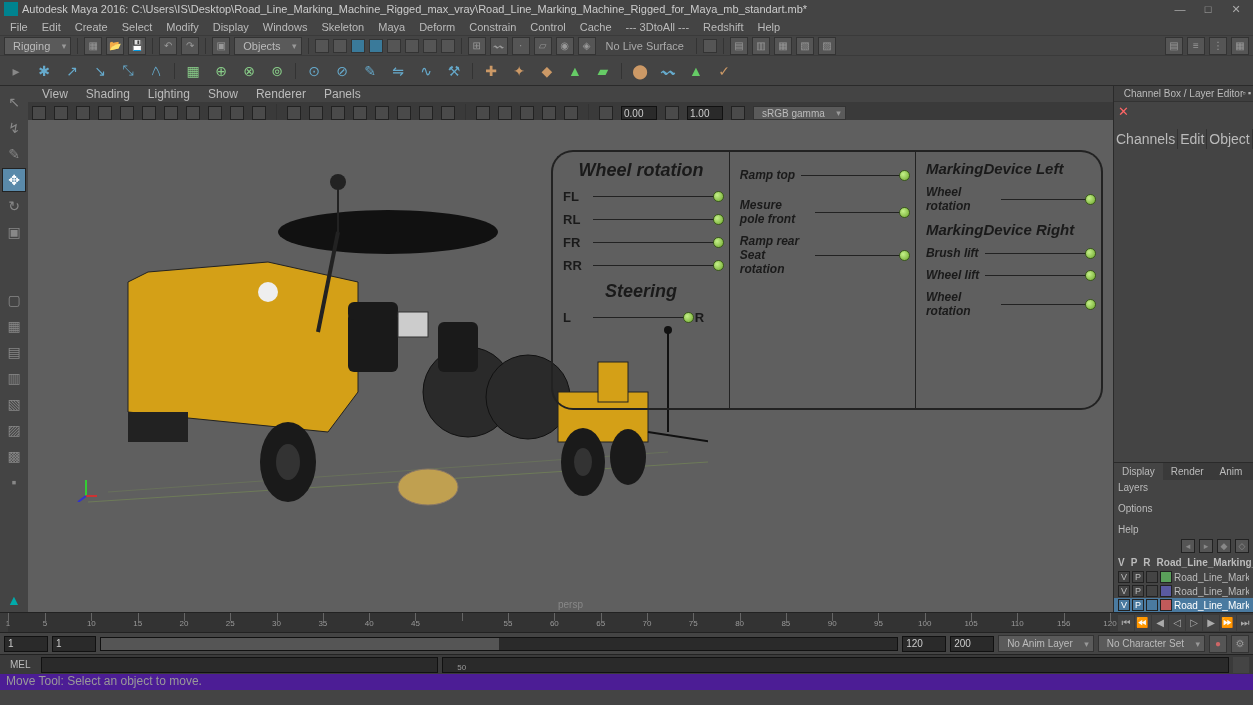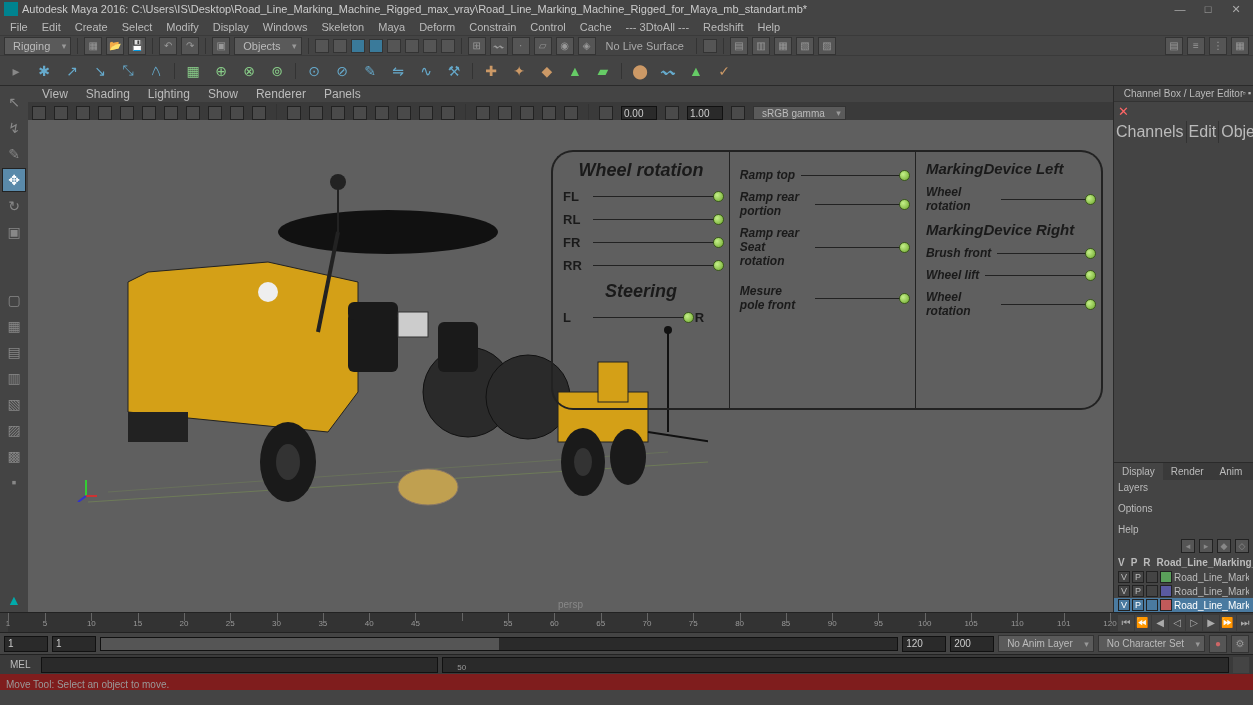--- a/index.html
+++ b/index.html
@@ -40,21 +40,21 @@
 .hud-row .lbl { color: #1a1a1a; font-size: 13px; font-weight: bold; min-width: 24px; }
 .hud-row .lbl.long { font-size: 12px; font-weight: bold; font-style: italic; min-width: 0; }
 .hud-slider { flex: 1; height: 1px; background: #222; position: relative; min-width: 90px; }
 .hud-slider .knob { position: absolute; right: -5px; top: -5px; width: 11px; height: 11px; border-radius: 50%; background: radial-gradient(circle at 35% 35%, #c4f088, #6fa82e); border: 1px solid #3a5a1a; }
 .axis-gizmo { position: absolute; left: 45px; bottom: 110px; width: 26px; height: 26px; }
 .persp-label { position: absolute; bottom: 2px; left: 50%; transform: translateX(-50%); color: #888; font-size: 10px; }
 .right-panel { width: 140px; background: #444444; display: flex; flex-direction: column; border-left: 1px solid #2a2a2a; }
 .rp-title { text-align: center; padding: 2px; font-size: 10px; border-bottom: 1px solid #333; background: #3f3f3f; position: relative; }
 .rp-title .ex { position: absolute; right: 2px; top: 2px; display: flex; gap: 2px; }
 .rp-x { color: #ff6666; font-size: 13px; padding: 2px 4px; }
-.rp-tabs { display: flex; font-size: 16px; }
+.rp-tabs { display: flex; font-size: 14px; margin-top: 8px; }
 .rp-tabs span { flex: 1; text-align: center; padding: 2px; border-right: 1px solid #333; cursor: pointer; }
 .rp-body { flex: 1; background: #444444; }
 .rp-lower { border-top: 1px solid #2a2a2a; }
 .rp-lower .tabrow { display: flex; font-size: 10px; background: #3a3a3a; }
 .rp-lower .tabrow span { padding: 3px 8px; cursor: pointer; }
 .rp-lower .tabrow span.active { background: #444444; }
 .rp-sub { display: flex; font-size: 10px; padding: 2px 4px; gap: 10px; flex-direction: column; }
 .rp-iconrow { display: flex; gap: 4px; padding: 2px 4px; justify-content: flex-end; }
 .rp-iconrow .ic { width: 14px; height: 14px; background: #555; border: 1px solid #222; cursor: pointer; font-size: 9px; display: flex; align-items: center; justify-content: center; color: #888; }
 .layer-head { display: flex; font-size: 10px; padding: 2px 4px; gap: 6px; font-weight: bold; }
@@ -72,21 +72,21 @@
 .range-row input { width: 44px; height: 16px; background: #2a2a2a; border: 1px solid #111; color: #ccc; font-size: 10px; padding: 0 3px; }
 .range-slider { flex: 1; height: 14px; background: #2a2a2a; position: relative; border: 1px solid #111; }
 .range-slider .bar { position: absolute; top: 0; bottom: 0; background: #555; }
 .range-row .ddsm { font-size: 10px; }
 .playbtns { display: flex; gap: 1px; }
 .playbtns .pb { width: 16px; height: 16px; background: #444; display: flex; align-items: center; justify-content: center; cursor: pointer; font-size: 10px; color: #aaa; }
 .cmdline { height: 20px; background: #3a3a3a; display: flex; align-items: center; padding: 0 4px; gap: 4px; border-top: 1px solid #222; }
 .cmdline .melbl { font-size: 10px; padding: 0 6px; }
 .cmdline input { flex: 1; height: 16px; background: #2a2a2a; border: 1px solid #111; color: #ccc; font-size: 10px; padding: 0 3px; }
 .cmdline .cic { width: 16px; height: 16px; background: #444; cursor: pointer; }
-.helpline { height: 16px; background: #7f1d1d; display: flex; align-items: flex-end; padding: 0 6px; font-size: 10px; color: #999; }
+.helpline { height: 16px; background: #4c1d95; display: flex; align-items: flex-start; padding: 0 6px; font-size: 12px; color: #999; }
 .numfield { background: #2a2a2a; border: 1px solid #111; color: #ccc; padding: 0 3px; height: 14px; font-size: 10px; }
 </style>
 </head>
 <body>
 
 <div class="titlebar">
   <span class="logo"></span>
   <span class="title">
     <span>Autodesk Maya 2016</span>:
     <span>C:\Users\IS\Desktop\Road_Line_Marking_Machine_Rigged_max_vray\Road_Line_Marking_Machine_Rigged_for_Maya_mb_standart.mb*</span>
@@ -340,50 +340,44 @@
             <span class="lbl">R</span>
           </div>
         </div>
         <div class="hud-panel" style="width:200px;border-radius:0;border-left:1px solid #222;border-right:1px solid #222">
           <div class="hud-row">
               <span class="lbl long">Ramp top</span>
               <div class="hud-slider">
                 <div class="knob"></div>
               </div>
             </div>
-          <div class="hud-row">
-              <span class="lbl long">Ramp rear portion</span>
-              <div class="hud-slider">
-                <div class="knob"></div>
-              </div>
-            </div>
-          <div class="hud-row">
-              <span class="lbl long">Ramp rear Seat rotation</span>
-              <div class="hud-slider">
-                <div class="knob"></div>
-              </div>
-            </div>
           <div class="hud-row" style="margin-top:16px">
               <span class="lbl long">Mesure  pole  front</span>
+              <div class="hud-slider">
+                <div class="knob"></div>
+              </div>
+            </div>
+          <div class="hud-row">
+              <span class="lbl long">Ramp rear Seat rotation</span>
               <div class="hud-slider">
                 <div class="knob"></div>
               </div>
             </div>
         </div>
         <div class="hud-panel" style="width:200px;border-left:none;border-radius:0 22px 22px 0">
           <div style="color:#1a1a1a;font-size:15px;font-weight:bold;font-style:italic">MarkingDevice Left</div>
           <div class="hud-row">
               <span class="lbl long">Wheel rotation</span>
               <div class="hud-slider">
                 <div class="knob"></div>
               </div>
             </div>
           <div style="color:#1a1a1a;font-size:15px;font-weight:bold;font-style:italic;margin-top:8px">MarkingDevice Right</div>
           <div class="hud-row">
-              <span class="lbl long">Brush front</span>
+              <span class="lbl long">Brush lift</span>
               <div class="hud-slider">
                 <div class="knob"></div>
               </div>
             </div>
           <div class="hud-row">
               <span class="lbl long">Wheel lift</span>
               <div class="hud-slider">
                 <div class="knob"></div>
               </div>
             </div>
@@ -514,21 +508,21 @@
       <div class="ticklbl" style="left: 74.7899%;">90</div>
       <div class="tick" style="left: 78.9916%;"></div>
       <div class="ticklbl" style="left: 78.9916%;">95</div>
       <div class="tick" style="left: 83.1933%;"></div>
       <div class="ticklbl" style="left: 83.1933%;">100</div>
       <div class="tick" style="left: 87.395%;"></div>
       <div class="ticklbl" style="left: 87.395%;">105</div>
       <div class="tick" style="left: 91.5966%;"></div>
       <div class="ticklbl" style="left: 91.5966%;">110</div>
       <div class="tick" style="left: 95.7983%;"></div>
-      <div class="ticklbl" style="left: 95.7983%;">101</div>
+      <div class="ticklbl" style="left: 95.7983%;">156</div>
       <div class="tick" style="left: 100%;"></div>
       <div class="ticklbl" style="left: 100%;">120</div>
     </div>
   <div class="playbtns">
     <div class="pb">⏮</div>
     <div class="pb">⏪</div>
     <div class="pb">◀</div>
     <div class="pb">◁</div>
     <div class="pb">▷</div>
     <div class="pb">▶</div>

